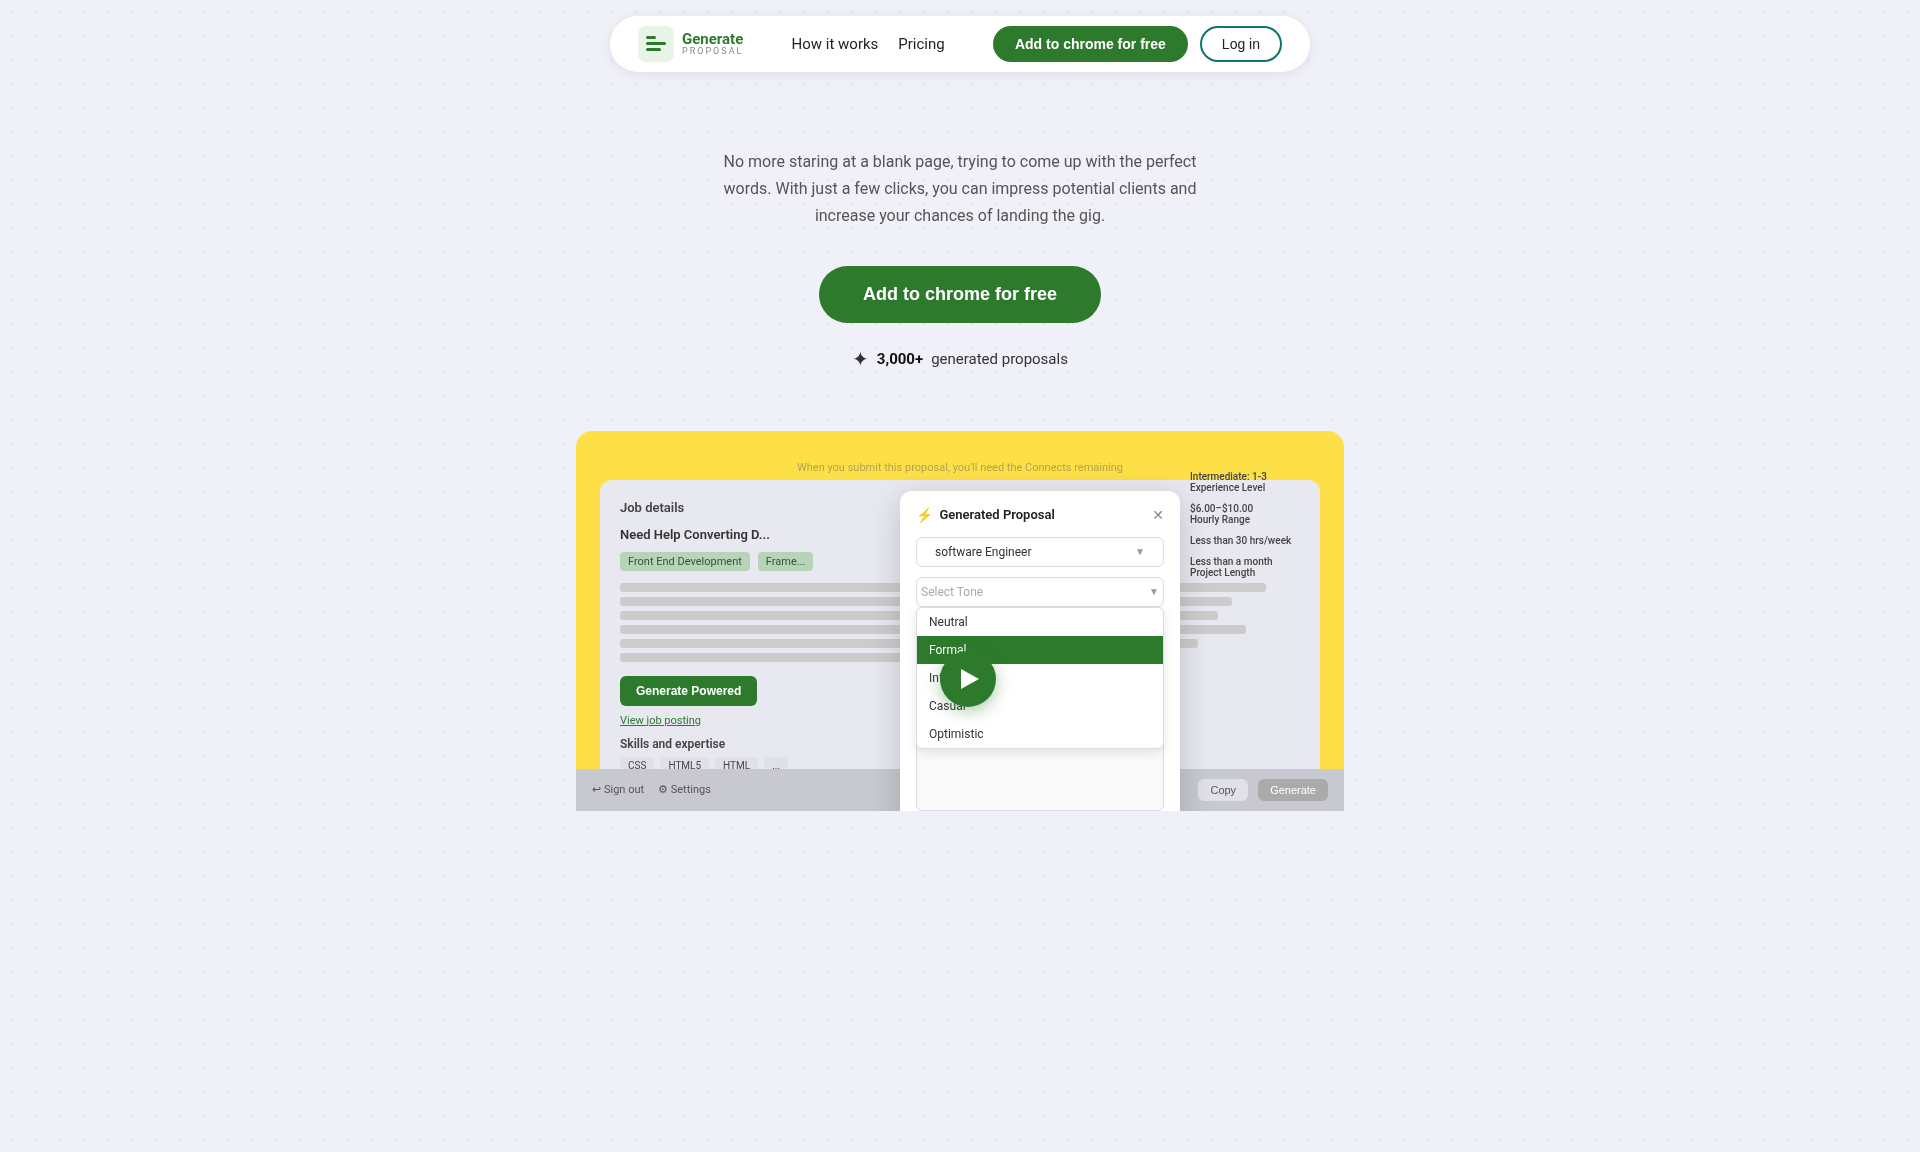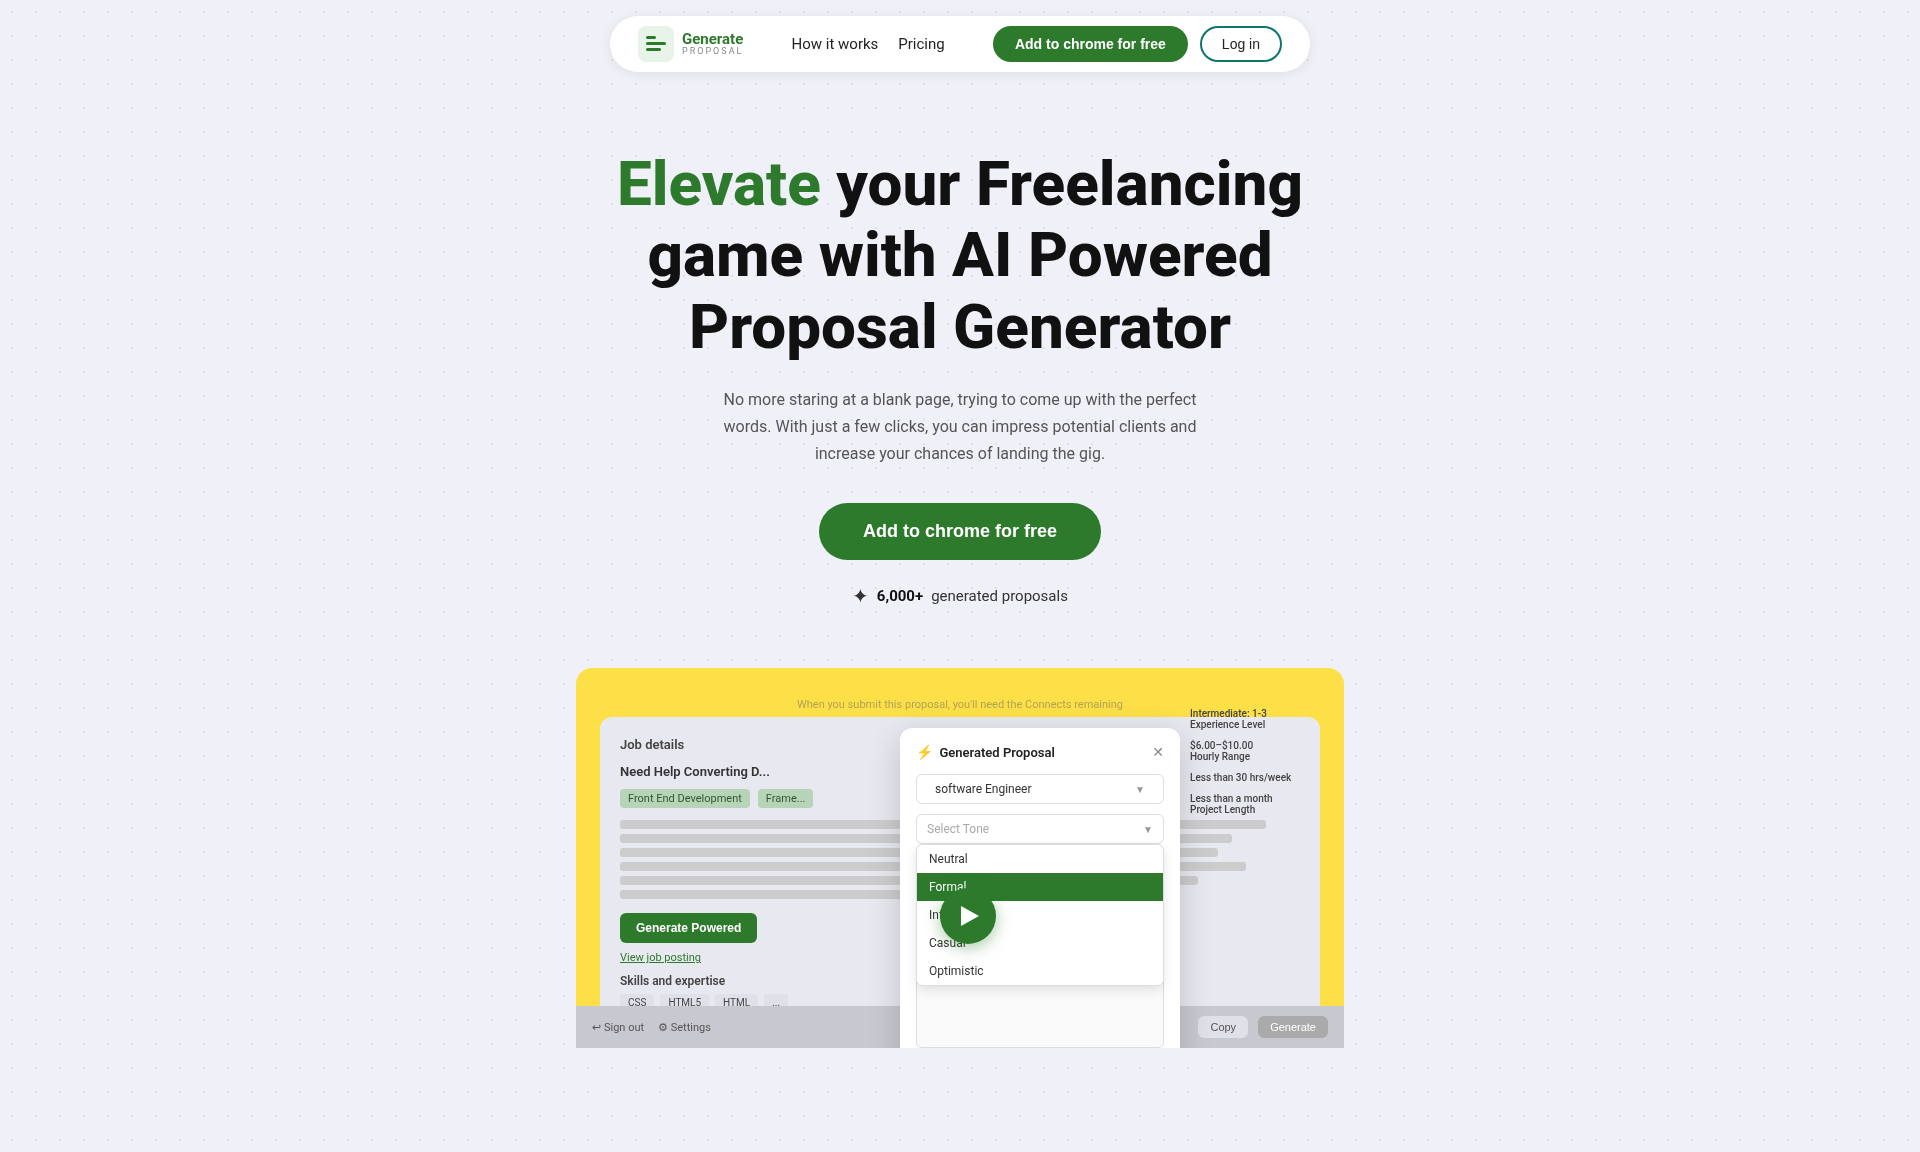--- a/index.html
+++ b/index.html
@@ -347,21 +347,21 @@
 
     .tone-dropdown {
       position: relative;
       margin-bottom: 10px;
     }
 
     .tone-select-btn {
       width: 100%;
       border: 1px solid #ddd;
       border-radius: 6px;
-      padding: 7px 10px;
+      padding: 7px 4px;
       font-size: 12px;
       color: #aaa;
       background: #fff;
       display: flex;
       align-items: center;
       justify-content: space-between;
       cursor: pointer;
     }
 
     .tone-options {
@@ -543,28 +543,25 @@
       </div>
 
       <div class="nav-actions">
         <button class="btn-add-chrome">Add to chrome for free</button>
         <button class="btn-login">Log in</button>
       </div>
     </div>
   </nav>
 
   <section class="hero">
-    <h1 class="hero-title">
-      <span class="elevate">Elevate</span><span> your Freelancing game with AI Powered Proposal Generator</span>
-    </h1>
     <p class="hero-subtitle">No more staring at a blank page, trying to come up with the perfect words. With just a few clicks, you can impress potential clients and increase your chances of landing the gig.</p>
     <button class="btn-hero-chrome">Add to chrome for free</button>
     <div class="hero-badge">
       <span class="sparkle-icon">✦</span>
-      <span class="badge-count">6,000+</span>
+      <span class="badge-count">3,000+</span>
       <span> generated proposals</span>
     </div>
   </section>
 
   <div class="demo-section">
     <div class="demo-container">
 
       <div class="demo-blur-top">When you submit this proposal, you'll need the Connects remaining</div>
 
       <div class="demo-bg">

